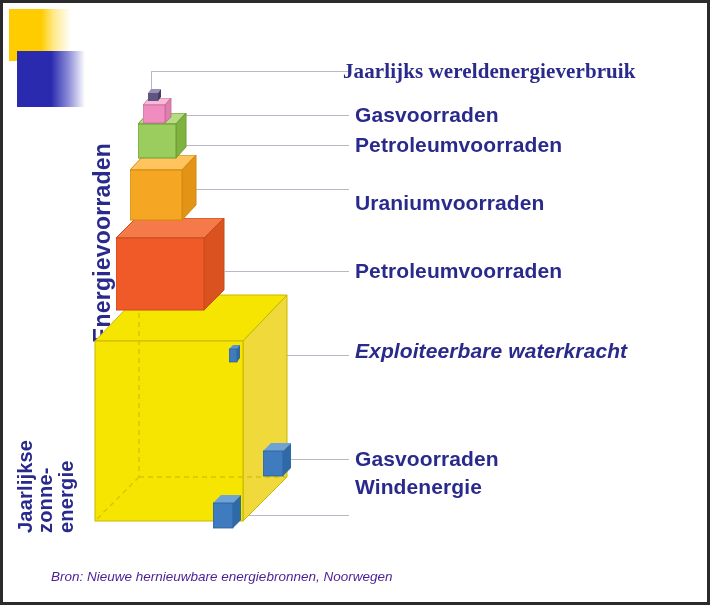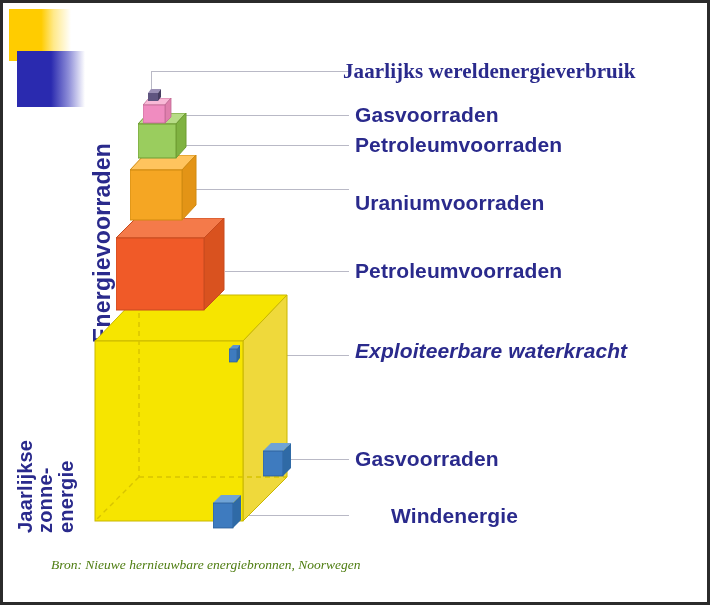--- a/index.html
+++ b/index.html
@@ -65,26 +65,26 @@
     position:absolute;
     width:1px;
     background:#b9b9c6;
   }
 
   
   .box{position:absolute;}
 
   .src{
     position:absolute;
-    left:48px;top:554px;
+    left:48px;top:566px;
     font-style:italic;
     font-size:13.5px;
-    color:#4d7c0f;
+    color:#4c1d95;
     white-space:nowrap;
-    font-family:Liberation Serif, serif;
+    font-family:Liberation Sans, sans-serif;
   }
 </style>
 </head>
 <body>
 
 <div id="frame">
 
   <div class="logo-yellow"></div>
   <div class="logo-blue"></div>
 
@@ -118,21 +118,21 @@
   <div class="rlabel" style="left:352px;top:130px;">Petroleumvoorraden</div>
 
   <div class="rlabel" style="left:352px;top:188px;">Uraniumvoorraden</div>
 
   <div class="rlabel" style="left:352px;top:256px;">Petroleumvoorraden</div>
 
   <div class="rlabel" style="left:352px;top:336px;font-style:italic;">Exploiteerbare waterkracht</div>
 
   <div class="rlabel" style="left:352px;top:444px;">Gasvoorraden</div>
 
-  <div class="rlabel" style="left:352px;top:501px;margin-left:36px;">Windenergie</div>
+  <div class="rlabel" style="left:352px;top:472px;">Windenergie</div>
 
   <div class="box" id="cube-zonne" style="left:88px;top:288px;width:200px;height:235px;">
 
     <svg width="200" height="235" style="position:absolute;left:0;top:0;">
 
       <polygon points="4,50 48,4 196,4 152,50" fill="#F6E500" stroke="#C9B700" stroke-width="1"></polygon>
 
       <polygon points="152,50 196,4 196,186 152,230" fill="#EFD93B" stroke="#C9B700" stroke-width="1"></polygon>
 
       <rect x="4" y="50" width="148" height="180" fill="#F6E500" stroke="#C9B700" stroke-width="1"></rect>

